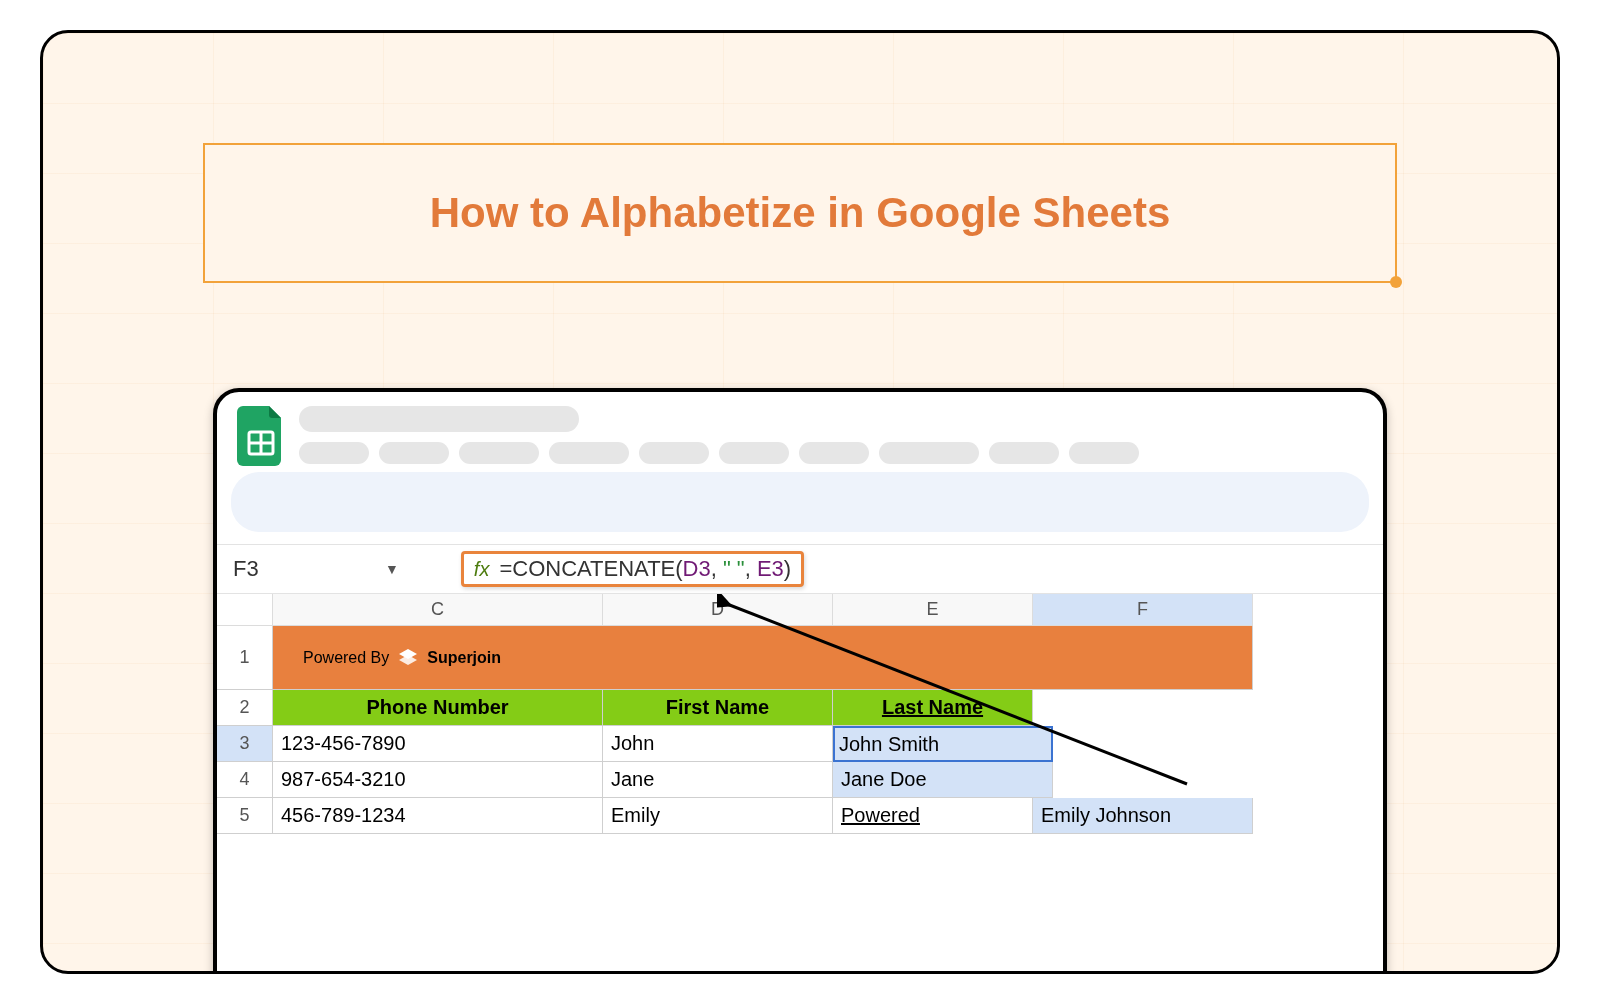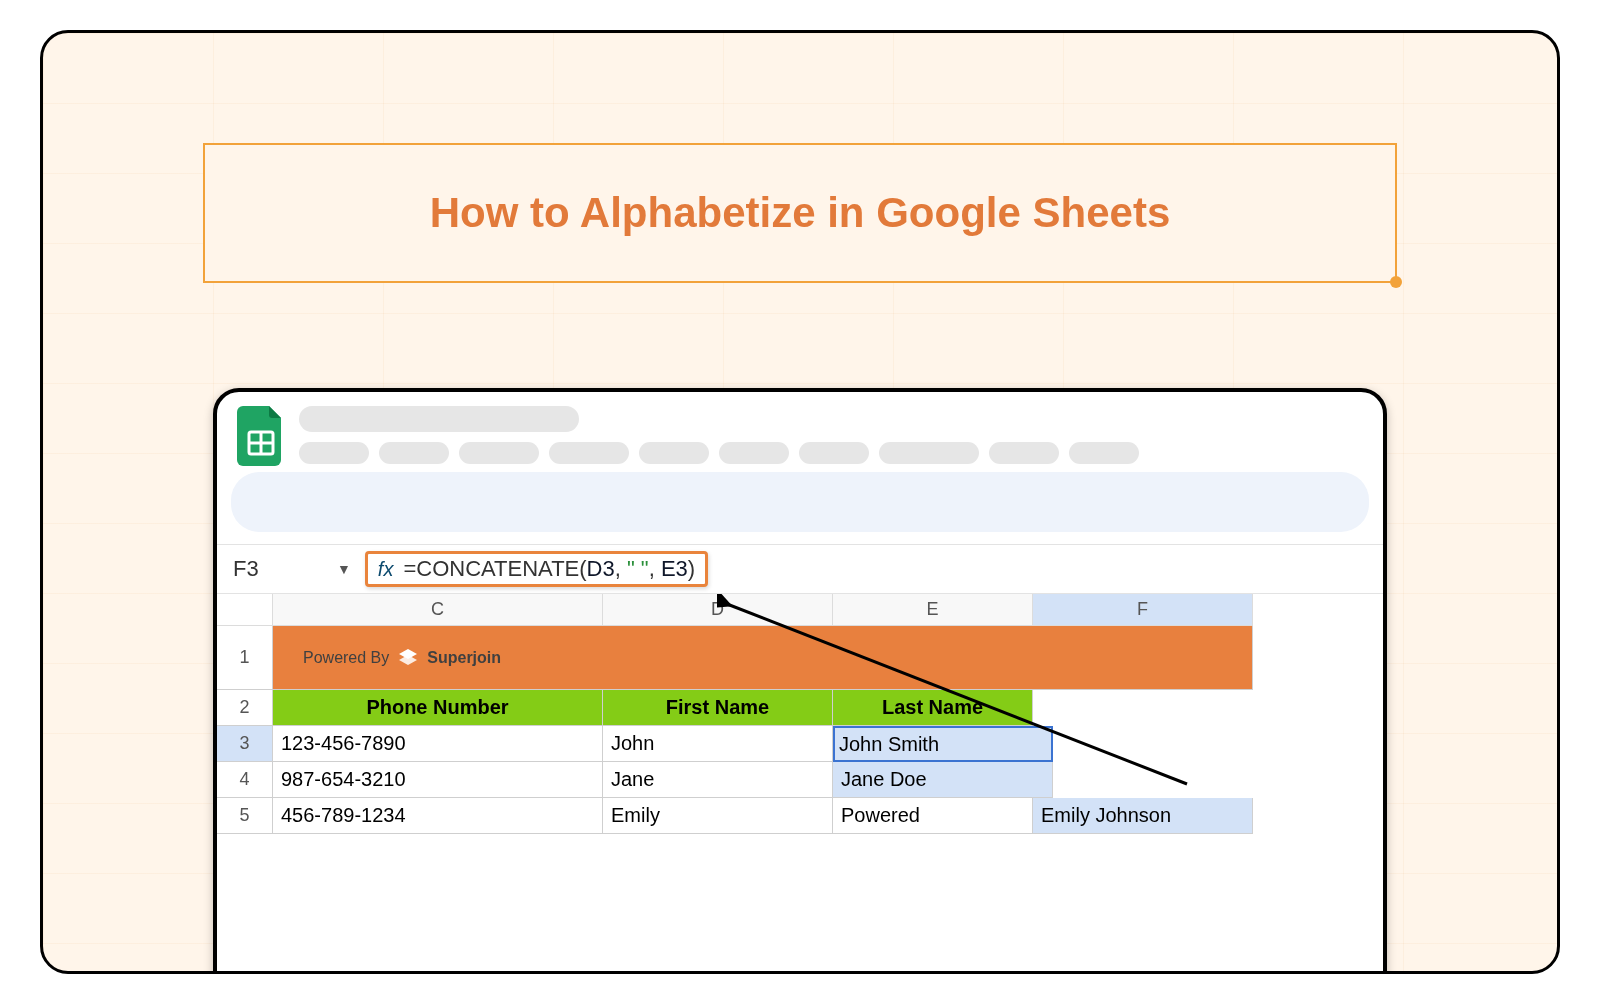--- a/index.html
+++ b/index.html
@@ -76,33 +76,34 @@
   .toolbar-pill { background: #eef3fb; border-radius: 28px; height: 60px; width: 100%; }
   .formula-row {
     display: flex; align-items: center;
     padding: 6px 16px 6px 10px;
     border-top: 1px solid #e3e3e3;
     border-bottom: 1px solid #e3e3e3;
     height: 50px;
     font-size: 22px;
     color: #333;
     position: relative;
+    gap: 48px;
   }
   .cell-name { width: 110px; padding-left: 6px; }
   .dd-arrow { color: #555; font-size: 14px; margin-right: 14px; }
   .formula-box {
     border: 3px solid #e9843c;
     border-radius: 4px;
     padding: 2px 10px;
     display: flex; align-items: center;
     box-shadow: 1px 2px 4px rgba(0,0,0,0.15);
     background: #fff;
   }
-  .fx-label { font-style: italic; color: #0c4a6e; margin-right: 10px; font-size: 20px; }
-  .formula-text span.ref { color: #0f172a; }
+  .fx-label { font-style: italic; color: #4d7c0f; margin-right: 10px; font-size: 20px; }
+  .formula-text span.ref { color: #701a75; }
   .formula-text span.str { color: #2a8f3a; }
   
   .arrow-svg {
     position: absolute;
     left: 500px; top: 202px;
     width: 540px; height: 200px;
     pointer-events: none;
     z-index: 10;
   }
   
@@ -113,27 +114,27 @@
   .colC { width: 330px; }
   .colD { width: 230px; }
   .colE { width: 200px; }
   .colF { width: 220px; background:#d3e2f7 !important; }
   .col-headers .rownum { background:#fff; }
   .sheet-body .row { display: flex; height: 36px; font-size: 20px; }
   .sheet-body .row > div { border-right: 1px solid #cfcfcf; border-bottom: 1px solid #cfcfcf; padding: 4px 8px; display:flex; align-items:center; }
   .sheet-body .rownum { width:56px; justify-content:center; background:#fff; color:#555; font-size: 18px; border-right: 2px solid #cfcfcf;}
   .sheet-body .colC { width:330px; }
   .sheet-body .colD { width:230px; }
-  .sheet-body .colE { width:200px; }
+  .sheet-body .colE { width:200px;text-decoration:underline; }
   .sheet-body .colF { width:220px; }
   .banner-row { height: 64px !important; }
   .banner-cell {
     width: 980px !important;
     background: #e8803e;
-    color: #404040;
+    color: #000000;
     display: flex !important;
     align-items: center;
     gap: 6px;
     padding-left: 30px !important;
     border-bottom: 1px solid #cfcfcf;
   }
   .powered { font-size: 16px; }
   .sj-icon { width: 26px; height: 26px; }
   .sj-text { font-size: 16px; font-weight: 600; }
   .header-row2 > .hd { background:#84cc16; font-weight:700; justify-content:center; }

